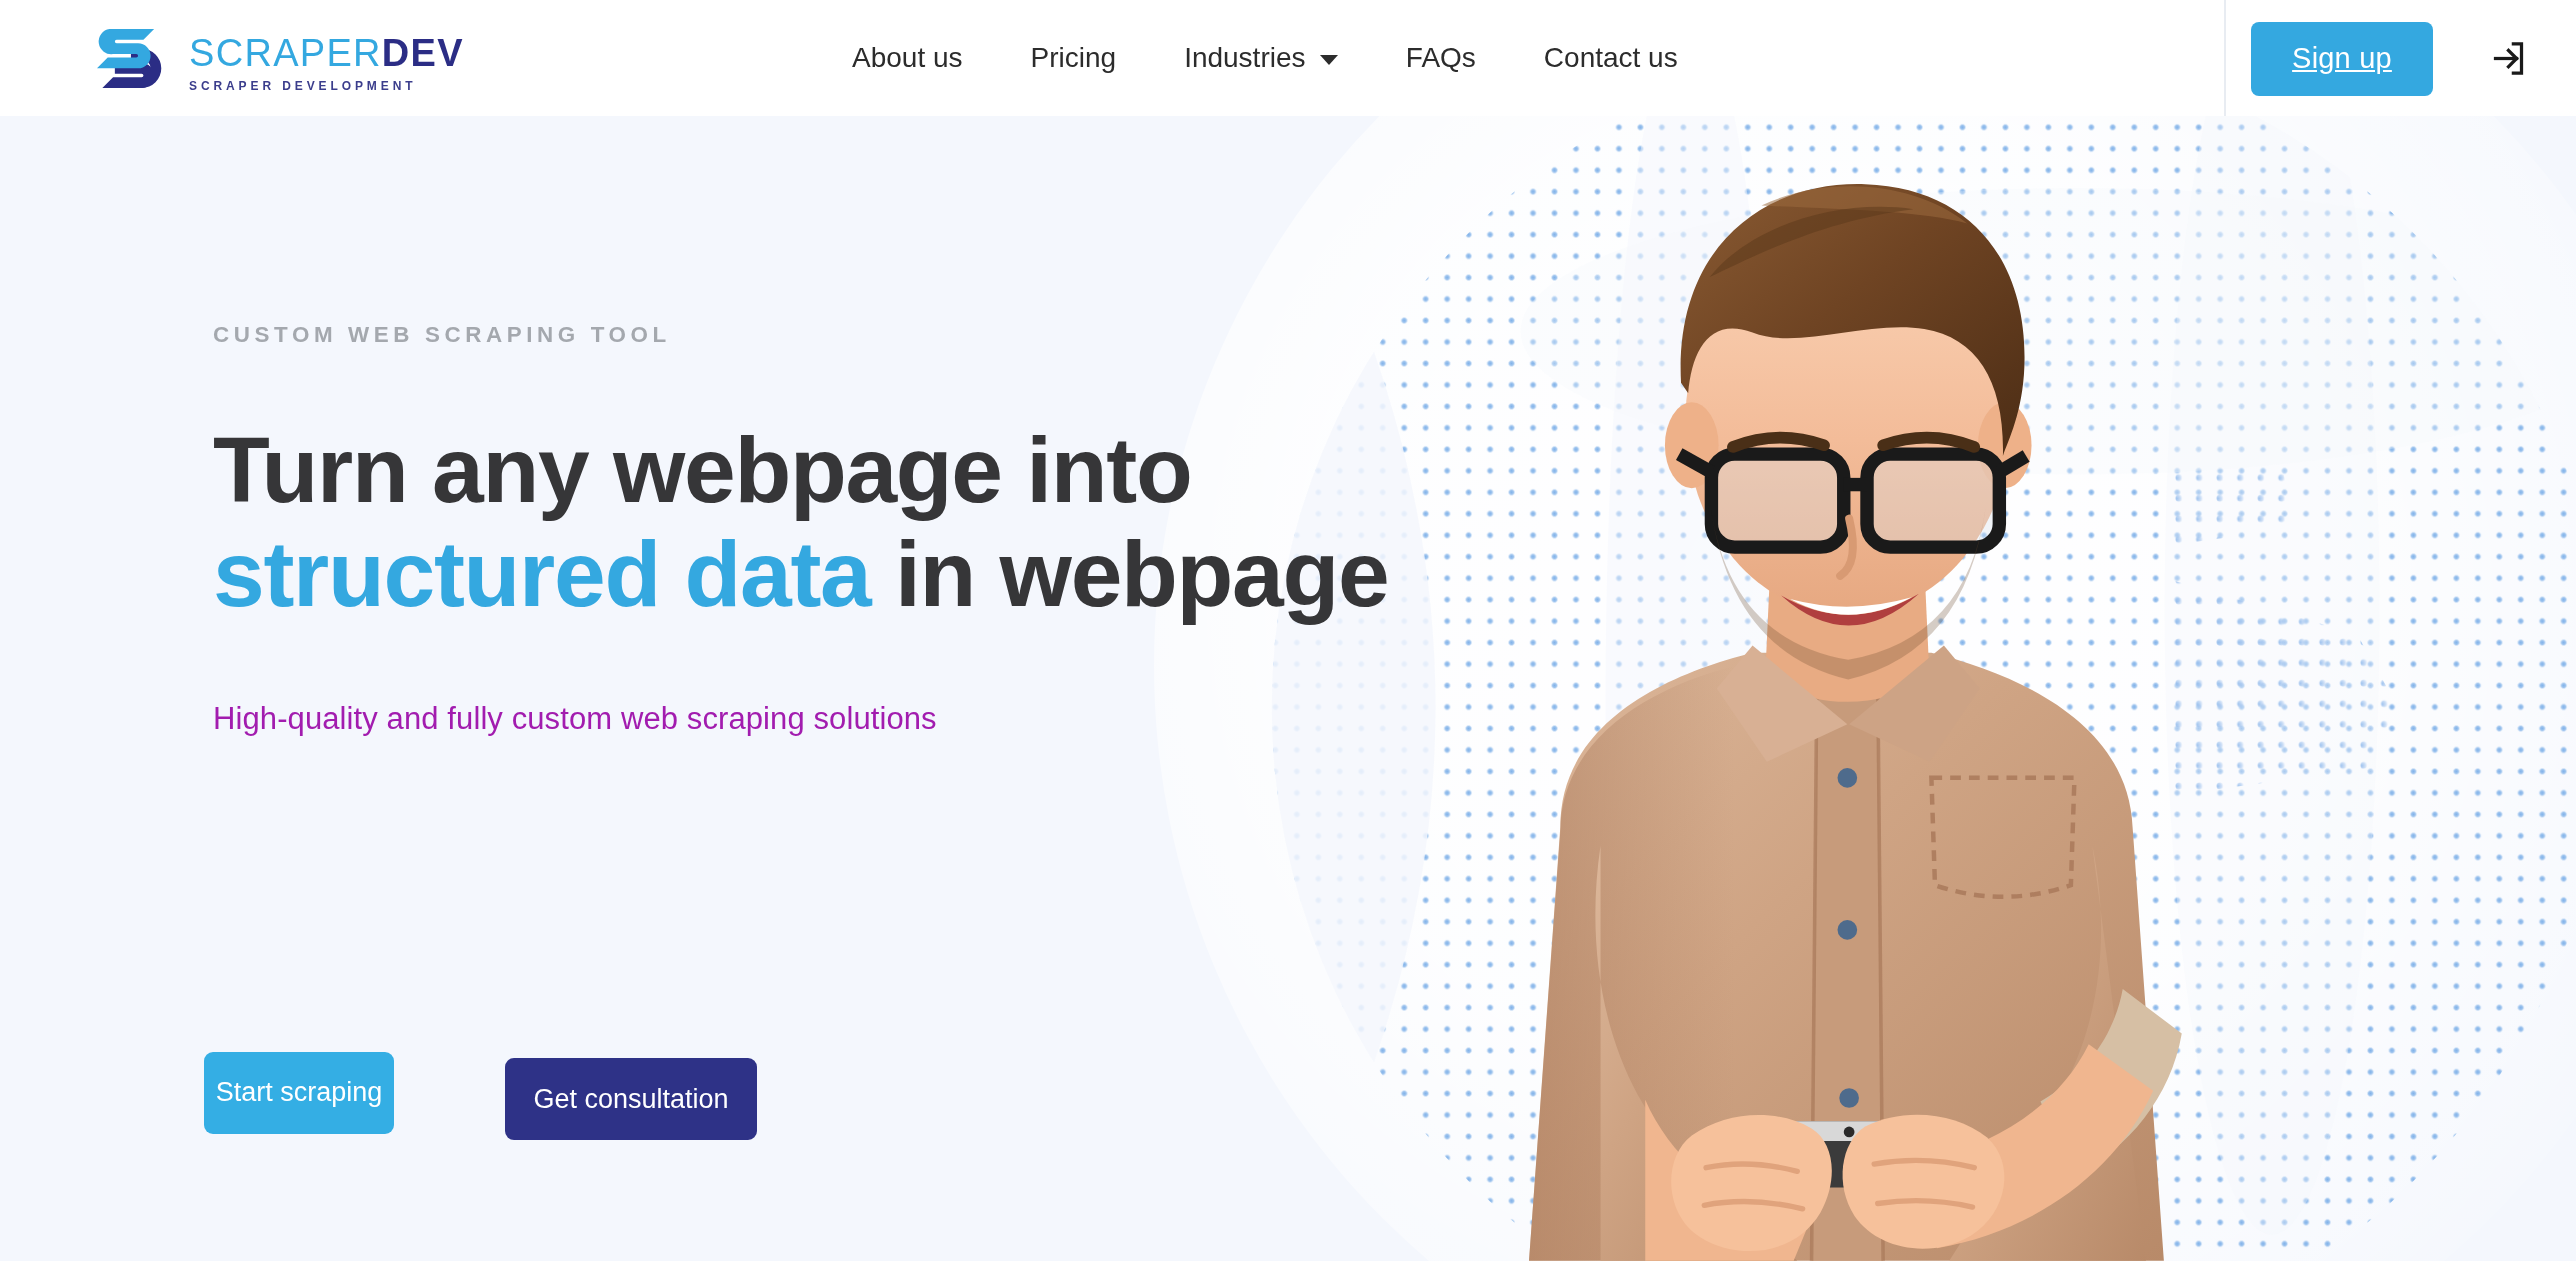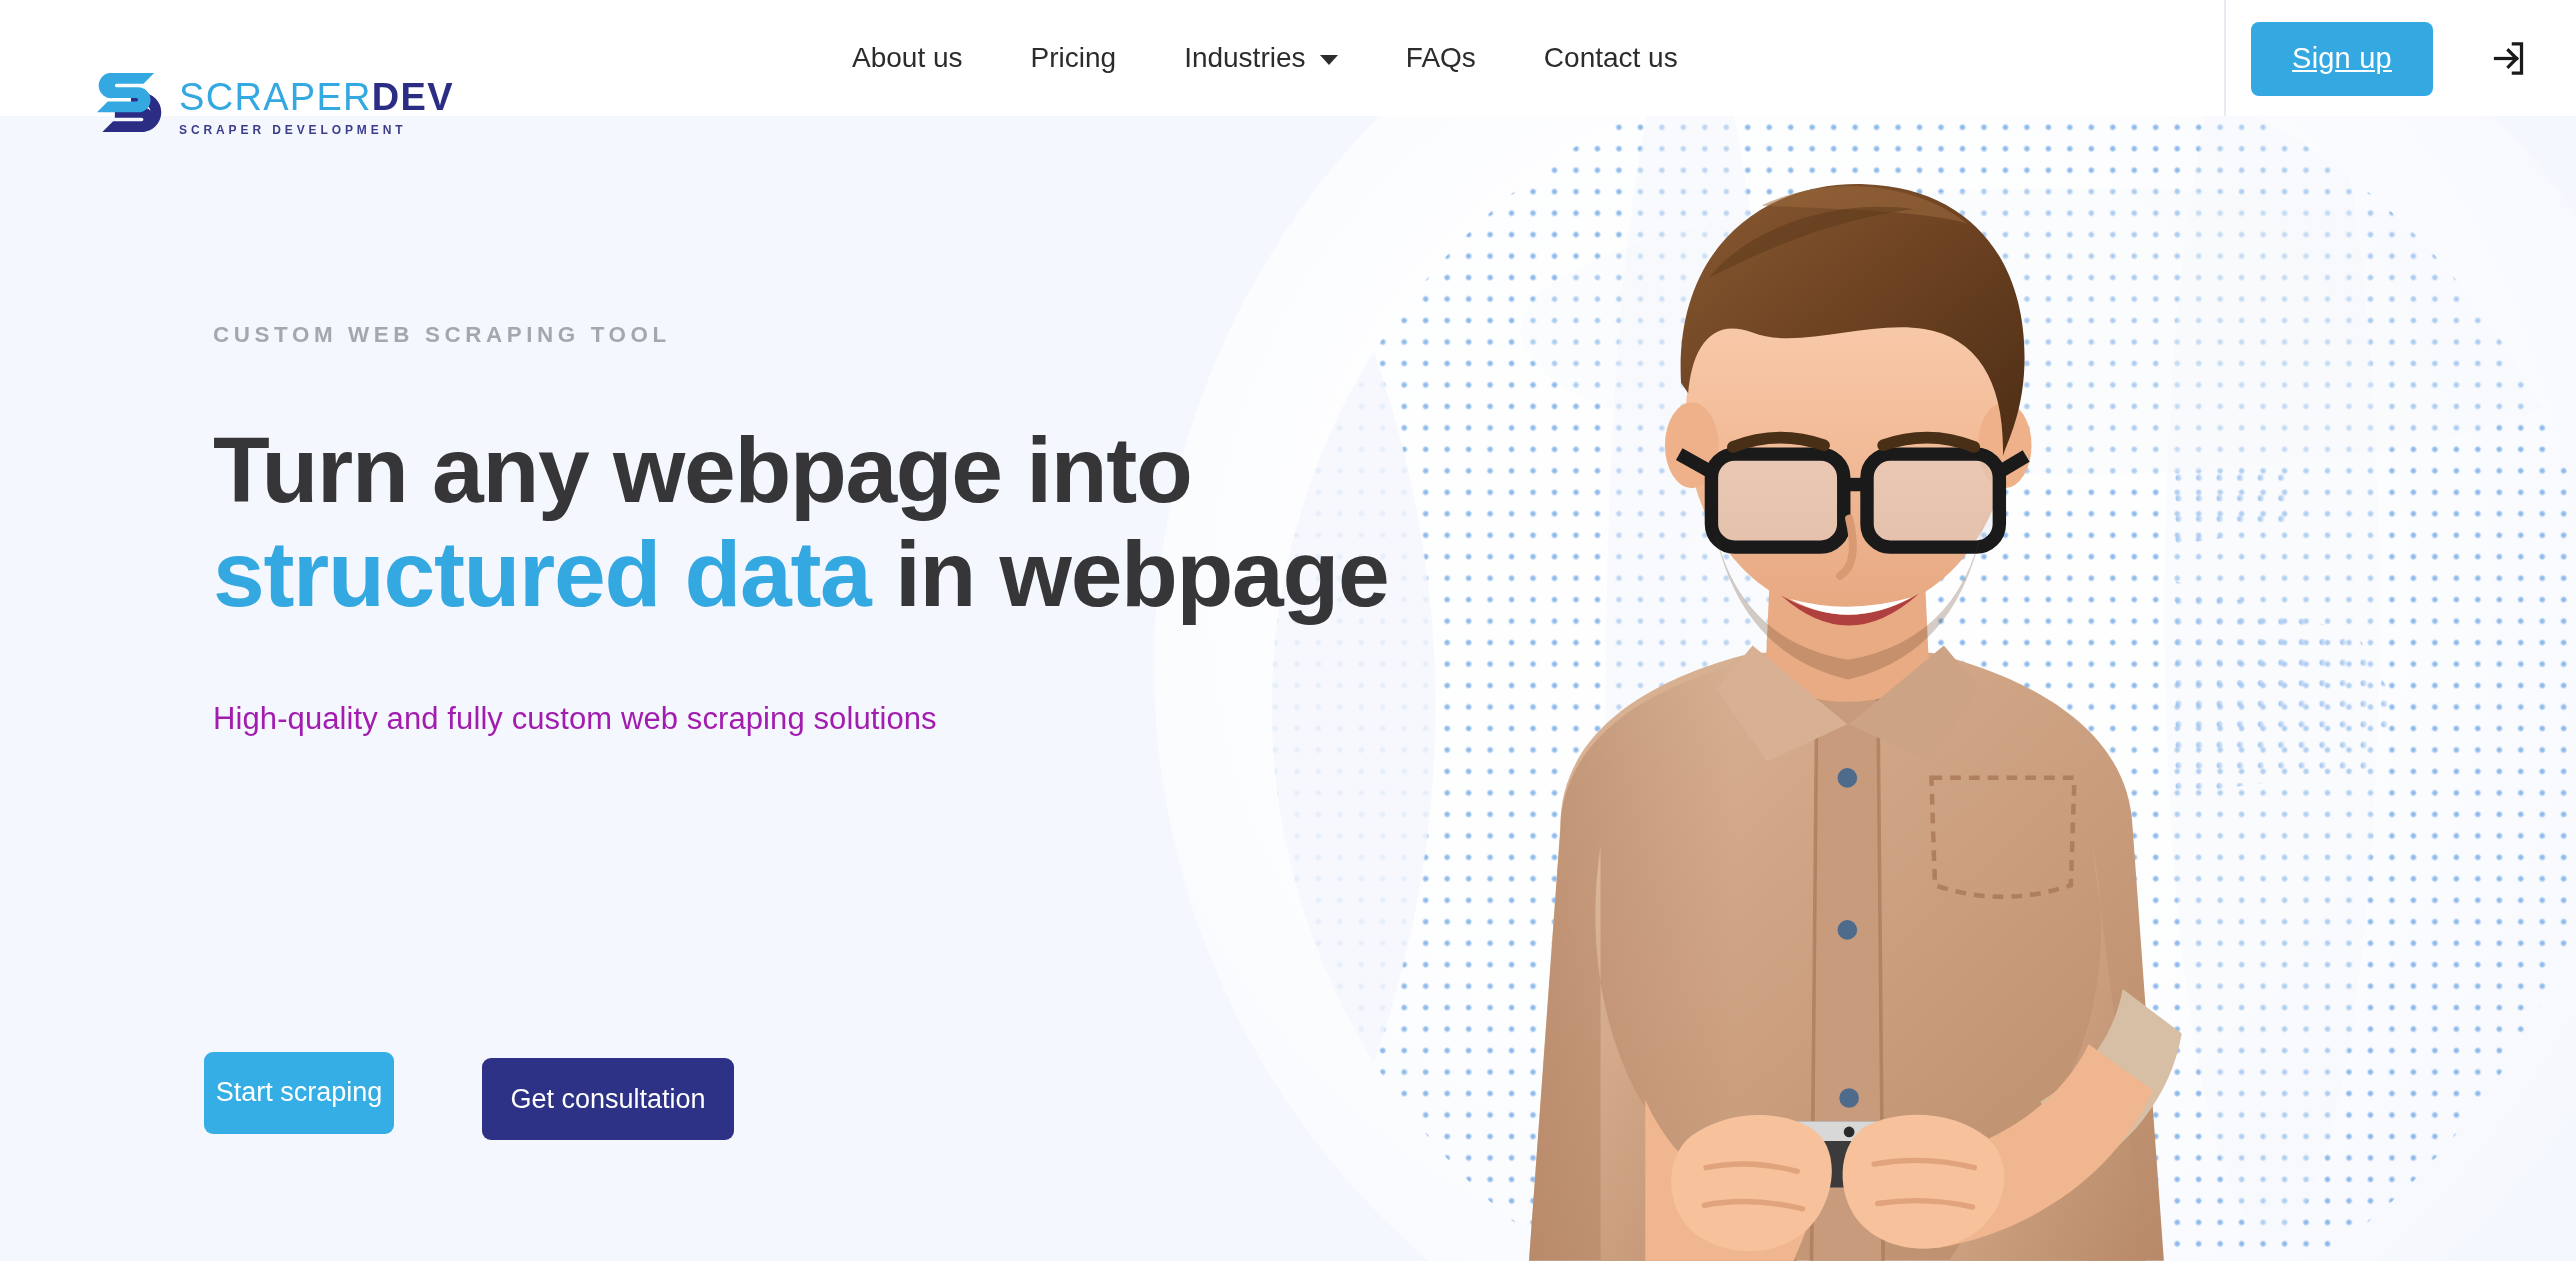--- a/index.html
+++ b/index.html
@@ -14,21 +14,21 @@
   
   #header{
     position:absolute; left:0; top:0; width:2576px; height:116px;
     background:#ffffff; z-index:40;
     display:flex; align-items:center;
   }
 
   
   #logo-block{
     position:absolute; left:97px; top:29px;
-    display:flex; align-items:flex-start; gap:7px;margin-top:44px;
+    display:flex; align-items:flex-start; gap:17px;
   }
   #logo-mark{ width:75px; height:59px; display:block; }
   #logo-text-wrap{ padding-top:5.4px; }
   #logo-wordmark{
     font-family:"Liberation Sans", sans-serif;
     font-size:38px; letter-spacing:1.3px; line-height:1;
     white-space:nowrap;
   }
   #logo-scraper{ color:#34a8e0; font-weight:400; }
   #logo-dev{ color:#2b2d85; font-weight:800; }
@@ -133,21 +133,21 @@
     font-size:27px; font-weight:400; cursor:pointer;
     display:flex; align-items:center; justify-content:center;
     margin-top:2.7px; white-space:nowrap;
   }
   #btn-consult{
     width:252px; height:82px; border:none; border-radius:9px;
     background:#2e3287; color:#ffffff;
     font-family:"Liberation Sans", sans-serif;
     font-size:27px; font-weight:400; cursor:pointer;
     display:flex; align-items:center; justify-content:center;
-    margin-left:88px; margin-top:9px; white-space:nowrap;
+    margin-left:111px; margin-top:9px; white-space:nowrap;
   }
 
   
   #photo{
     position:absolute; left:1377px; top:-18px;
     width:921px; height:1163px; pointer-events:none;
   }
 </style>
 </head>
 <body>

